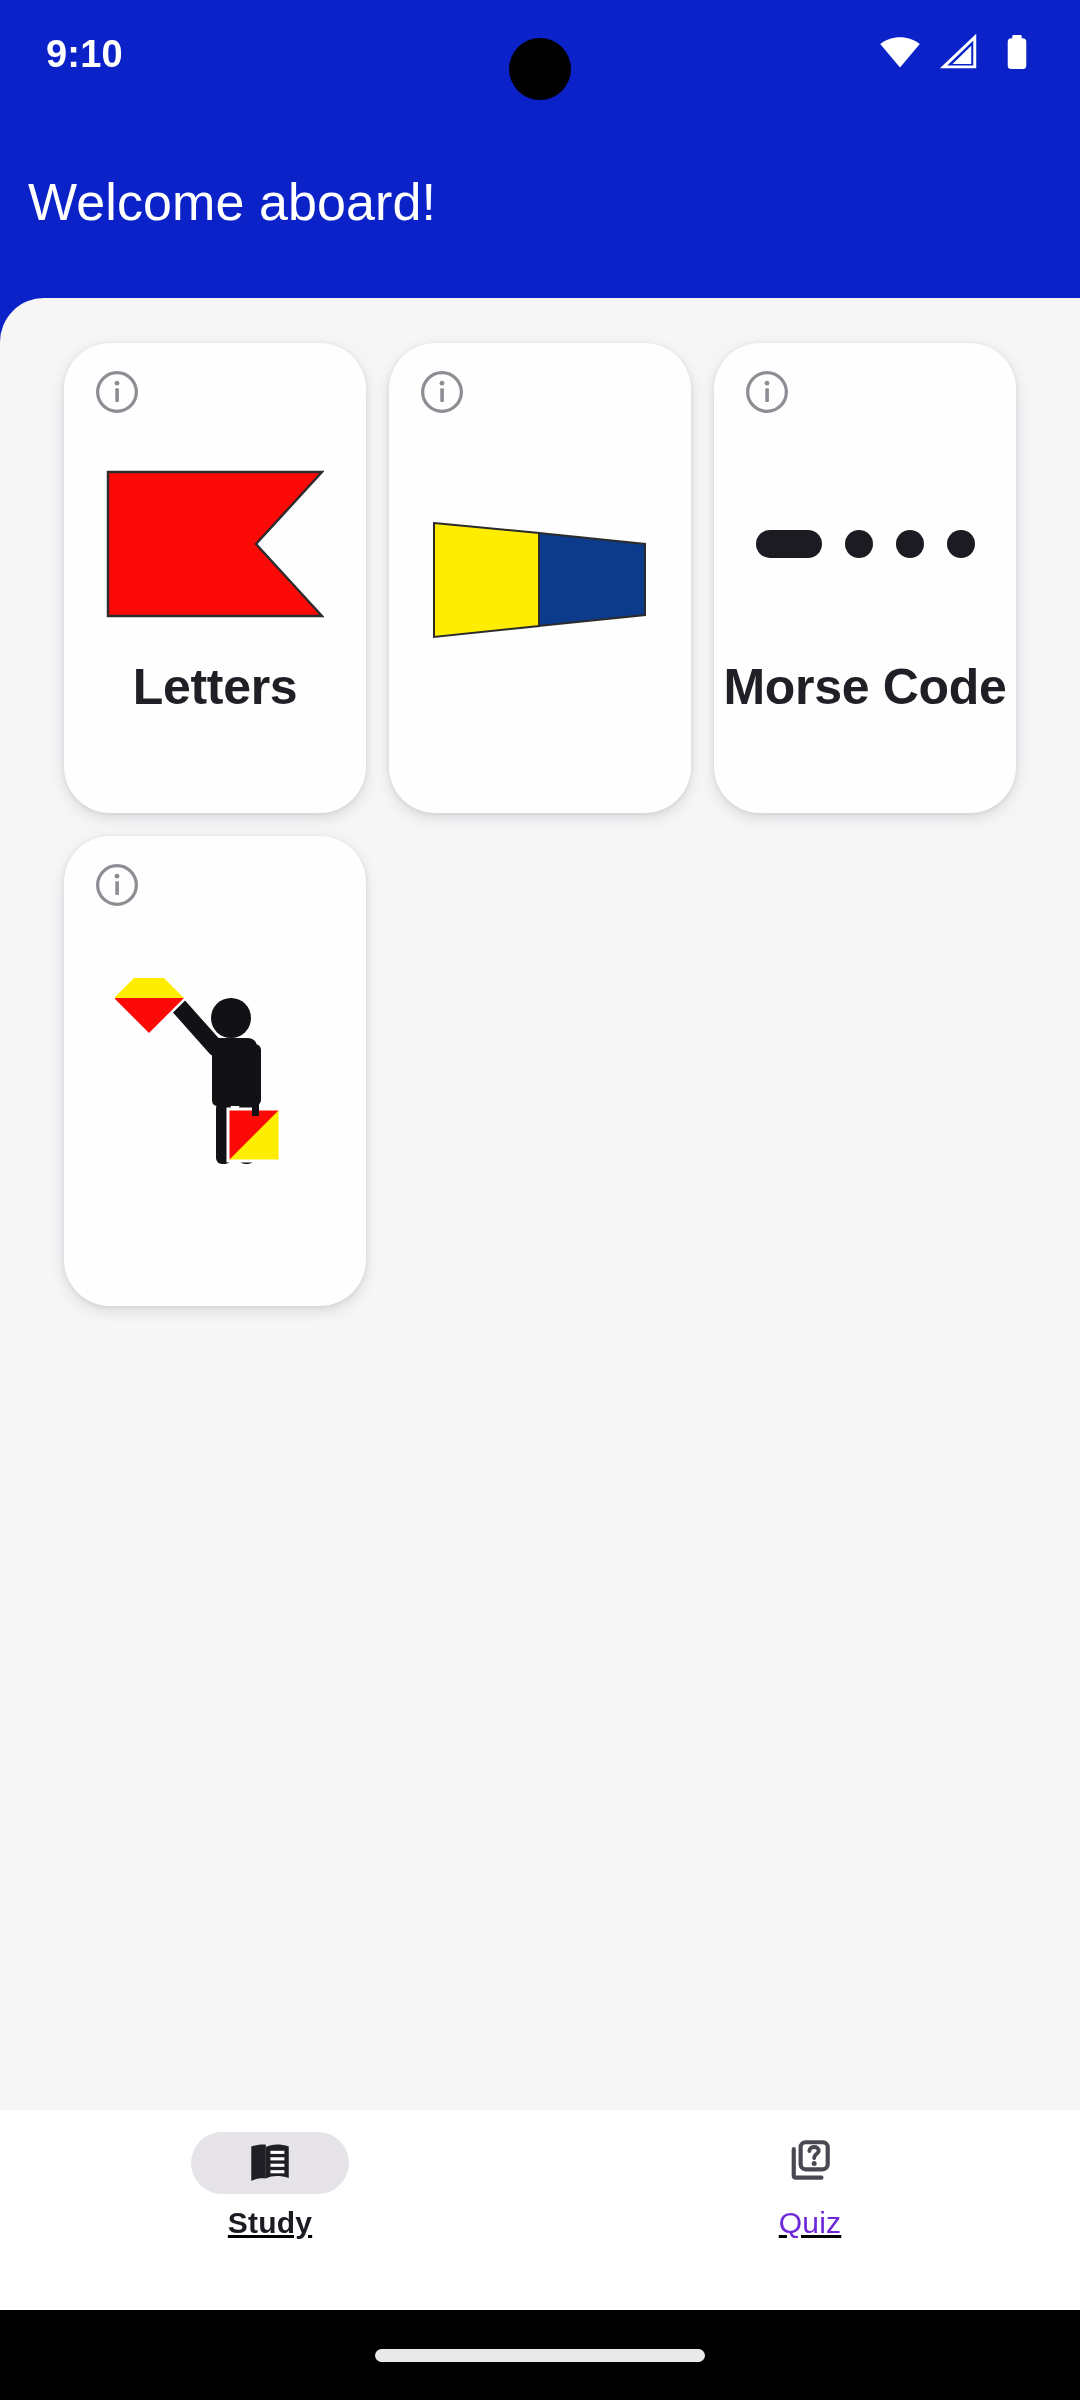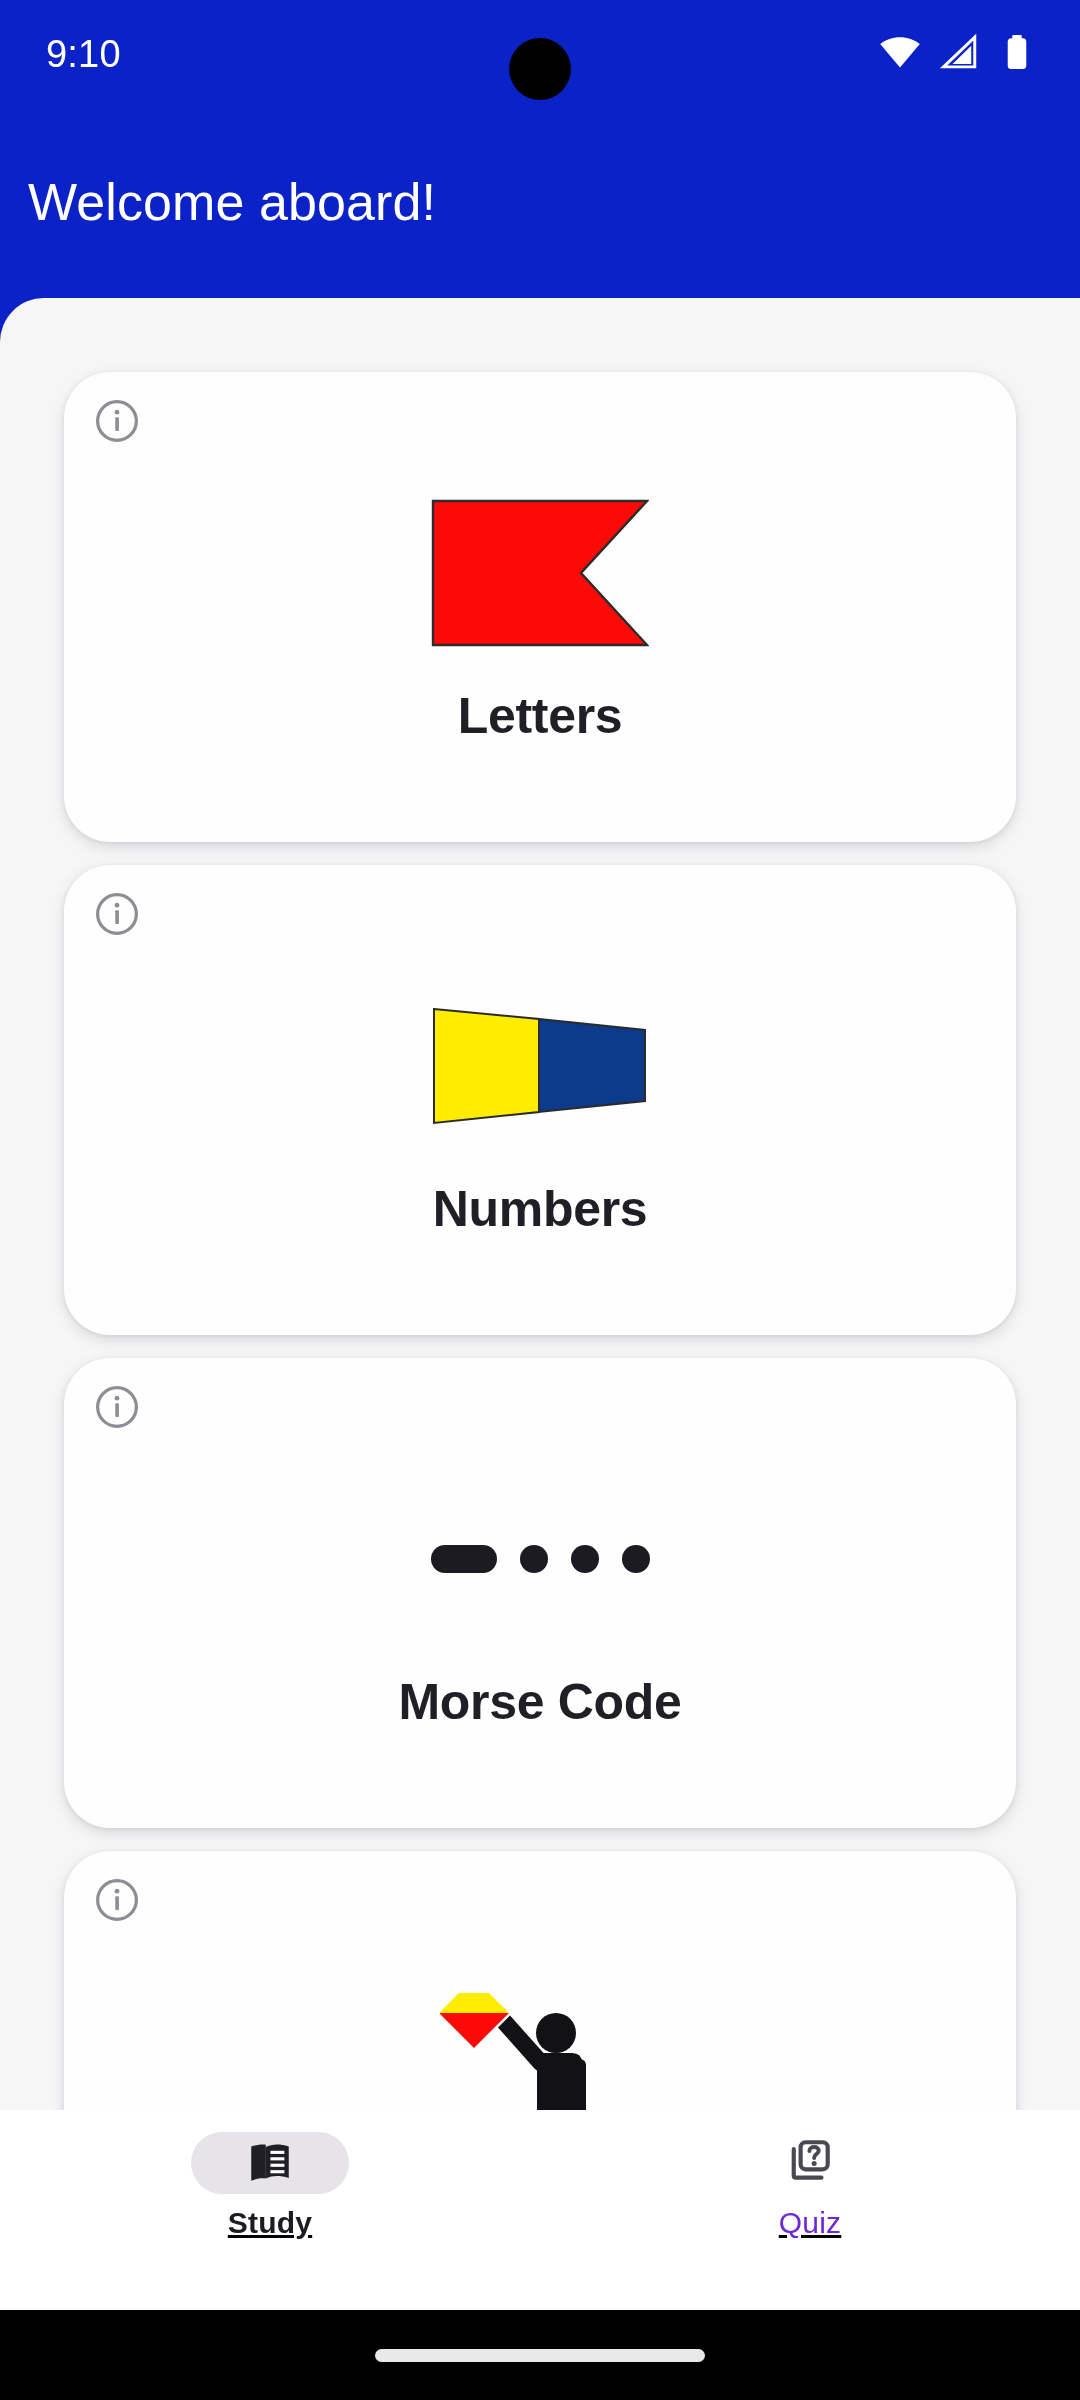--- a/index.html
+++ b/index.html
@@ -34,21 +34,21 @@
     display: flex;
     align-items: center;
     justify-content: space-between;
     padding: 0 42px 0 46px;
     z-index: 6;
   }
 
   .status-clock {
     color: #ffffff;
     font-size: 38px;
-    font-weight: 400;
+    font-weight: 700;
     letter-spacing: 0.2px;
     line-height: 1;
   }
 
   .status-icons {
     display: flex;
     align-items: center;
     gap: 16px;
   }
 
@@ -91,24 +91,24 @@
     left: 0;
     width: 1080px;
     height: 1812px;
     background: #F6F6F7;
     border-top-left-radius: 44px;
     z-index: 4;
   }
 
   .grid {
     display: grid;
-    grid-template-columns: 1fr;
+    grid-template-columns: 1fr 1fr 1fr;
     column-gap: 46px;
     row-gap: 66px;
-    padding: 74px 64px 0 64px;
+    padding: 45px 64px 0 64px;
     gap: 23px;
   }
 
   .card {
     position: relative;
     height: 470px;
     background: #FEFEFE;
     border-radius: 46px;
     box-shadow: 0 5px 14px rgba(110,110,120,0.20),
                 0 1px 4px rgba(110,110,120,0.14);
@@ -292,21 +292,20 @@
             <circle cx="12" cy="7.4" r="1.25" fill="#8E8D93"></circle>
             <rect x="11.1" y="10.1" width="1.9" height="7.1" rx="0.5" fill="#8E8D93"></rect>
           </svg>
         </span>
         <div class="card-visual">
           <svg width="218" height="120" viewBox="0 0 218 120">
             <path d="M3 3 L108 13 L108 106 L3 117 Z" fill="#FFED00" stroke="#2B2B2B" stroke-width="2"></path>
             <path d="M108 13 L214 24 L214 95 L108 106 Z" fill="#0D3B8C" stroke="#2B2B2B" stroke-width="2"></path>
           </svg>
         </div>
-        <div class="card-label">Numbers</div>
       </div>
 
       <div class="card">
         <span class="info-badge">
           <svg width="46" height="46" viewBox="0 0 24 24">
             <circle cx="12" cy="12" r="10.1" fill="none" stroke="#8E8D93" stroke-width="1.7"></circle>
             <circle cx="12" cy="7.4" r="1.25" fill="#8E8D93"></circle>
             <rect x="11.1" y="10.1" width="1.9" height="7.1" rx="0.5" fill="#8E8D93"></rect>
           </svg>
         </span>

